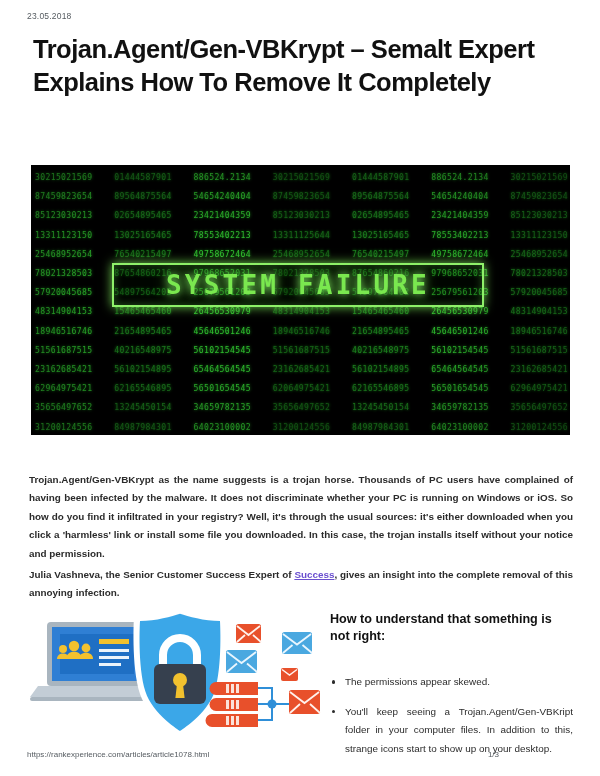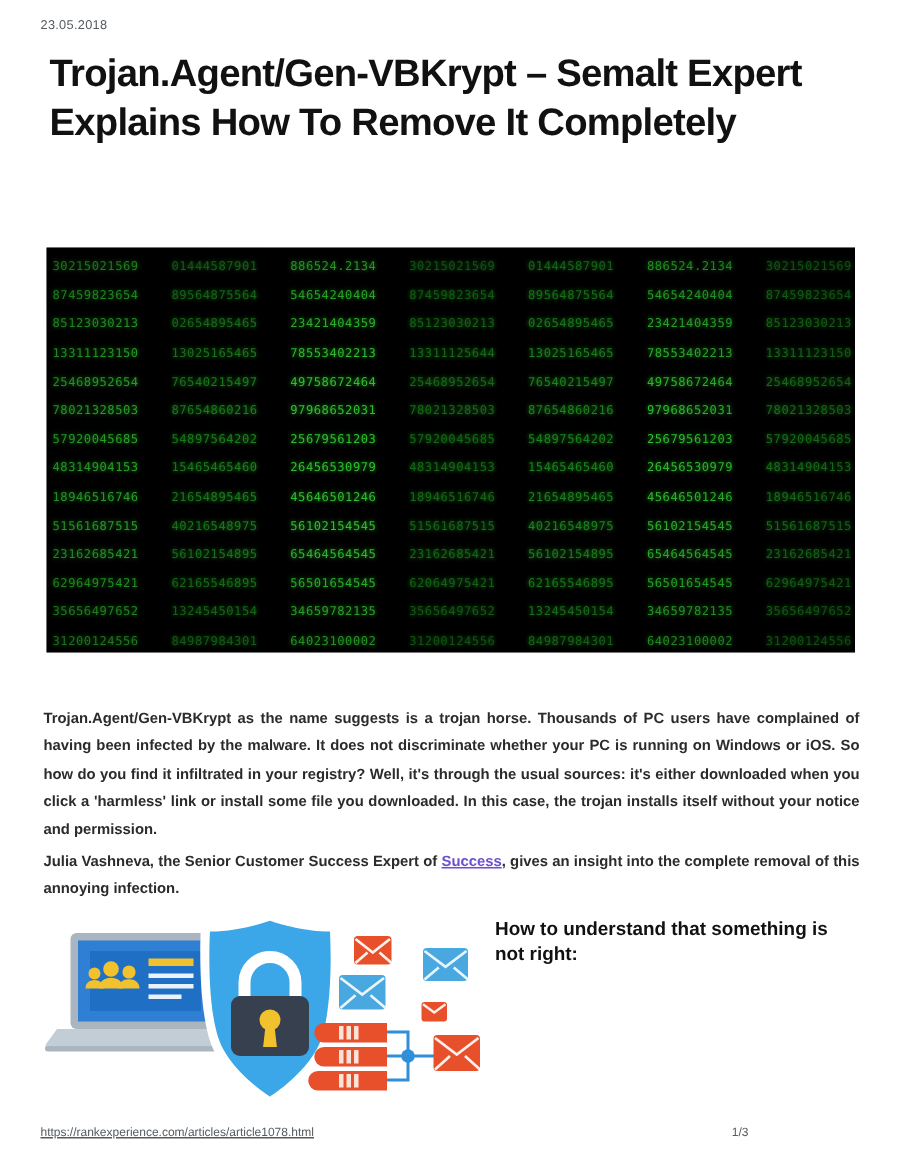--- a/index.html
+++ b/index.html
@@ -175,21 +175,20 @@
     background: #2b2b2b;
   }
 
   
   .footer-url {
     position: absolute;
     left: 27px;
     top: 750px;
     font-size: 8px;
     color: #555b60;
-    text-decoration: underline;
   }
   .footer-page {
     position: absolute;
     right: 42px;
     top: 750px;
     font-size: 8px;
     color: #555b60;
   }
 </style>
 </head>
@@ -354,20 +353,23 @@
 05234605242
 59257561221
 56024565237
 85421245454
 45456402124
 24575454012</div>
     </div>
     <div class="vignette"></div>
   </div>
 
+  <div class="failure-banner">
+    <span class="failure-text">SYSTEM FAILURE</span>
+  </div>
 
   <p class="body-text para-1">Trojan.Agent/Gen-VBKrypt as the name suggests is a trojan horse. Thousands of PC users have complained of having been infected by the malware. It does not discriminate whether your PC is running on Windows or iOS. So how do you find it infiltrated in your registry? Well, it's through the usual sources: it's either downloaded when you click a 'harmless' link or install some file you downloaded. In this case, the trojan installs itself without your notice and permission.</p>
 
   <p class="body-text para-2"><span>Julia Vashneva, the Senior Customer Success Expert of </span><a class="link" href="#">Success</a><span>, gives an insight into the complete removal of this annoying infection.</span></p>
 
   <div class="illustration">
     <svg viewBox="0 0 292 140" width="292" height="140" xmlns="http://www.w3.org/2000/svg">
 
       <g>
         <rect x="17" y="14" width="98" height="64" rx="4" fill="#A9B5BF"></rect>
@@ -446,18 +448,22 @@
       <g>
         <rect x="259" y="82" width="31" height="24" rx="2.5" fill="#E8502B"></rect>
         <path d="M260 84l14.5 11 14.5-11" fill="none" stroke="#FFF1EC" stroke-width="1.8"></path>
         <path d="M260 105l10-9M290 105l-10-9" stroke="#FFF1EC" stroke-width="1.8" fill="none"></path>
       </g>
     </svg>
   </div>
 
   <div class="right-col">
     <h2 class="section-heading">How to understand that something is not right:</h2>
+    <ul class="bullet-list">
+      <li class="bullet-item">The permissions appear skewed.</li>
+      <li class="bullet-item">You'll keep seeing a Trojan.Agent/Gen-VBKript folder in your computer files. In addition to this, strange icons start to show up on your desktop.</li>
+    </ul>
   </div>
 
   <div class="footer-url">https://rankexperience.com/articles/article1078.html</div>
   <div class="footer-page">1/3</div>
 
 </div>
 
 </body></html>

